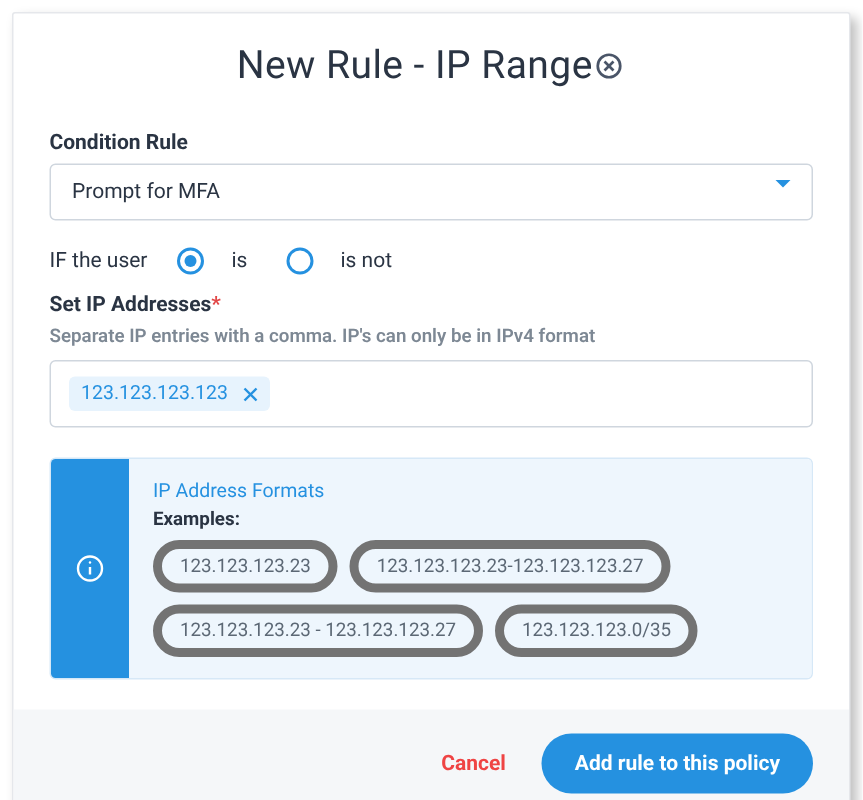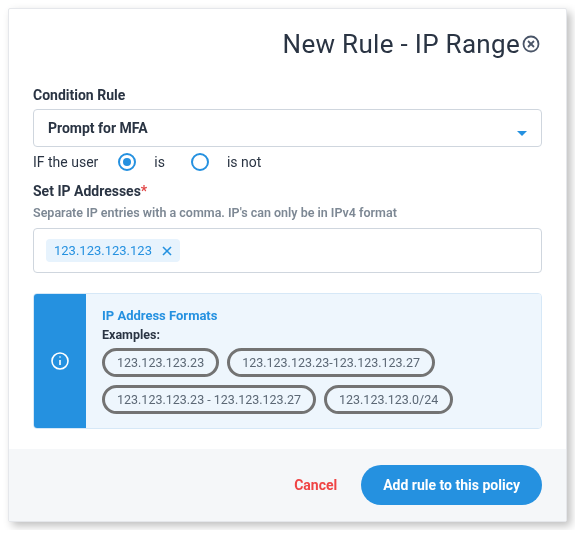--- a/index.html
+++ b/index.html
@@ -12,21 +12,21 @@
     width: 559px;
     background: #fff;
     border: 1px solid #e5e7eb;
     border-radius: 2px;
     box-shadow: 4px 4px 8px rgba(0,0,0,0.25);
     overflow: hidden;
   }
   .modal-header {
     display: flex;
     align-items: center;
-    justify-content: flex-end;
+    justify-content: center;
     padding: 20px 24px 8px 24px;
   }
   .modal-title {
     font-size: 26px;
     font-weight: 400;
     color: #2a3443;
     letter-spacing: 0.3px;
   }
   .close-btn {
     width: 22px; height: 22px;
@@ -45,37 +45,36 @@
     margin-top: 12px;
   }
   .select {
     width: 100%;
     border: 1px solid #cfd6de;
     border-radius: 4px;
     padding: 10px 14px;
     font-size: 14px;
     color: #2a3443;
     display: flex;
-    align-items: flex-end;
+    align-items: flex-start;
     justify-content: space-between;
     cursor: pointer;
     background: #fff;
-    font-weight: bold;
   }
   .caret-down {
     width: 0; height: 0;
     border-left: 5px solid transparent;
     border-right: 5px solid transparent;
     border-top: 5px solid #2591e0;
   }
   .radio-row {
     display: flex;
     align-items: center;
     gap: 20px;
-    margin-top: 6px;
+    margin-top: 18px;
     font-size: 14px;
     color: #2a3443;
   }
   .radio {
     width: 18px; height: 18px;
     border: 2px solid #2591e0;
     border-radius: 50%;
     display: inline-flex;
     align-items: center;
     justify-content: center;
@@ -138,38 +137,38 @@
     justify-content: center;
     flex-shrink: 0;
   }
   .info-content {
     background: #eef6fd;
     padding: 14px 16px;
     flex: 1;
   }
   .info-title {
     color: #2591e0;
-    font-weight: 700;
+    font-weight: 400;
     font-size: 13px;
     margin-bottom: 4px;
   }
   .info-desc {
     color: #5c6875;
     font-size: 12.5px;
     margin-bottom: 6px;
   }
   .info-examples-label {
     color: #2a3443;
     font-weight: 700;
     font-size: 12.5px;
     margin-bottom: 6px;
   }
   .pills { display: flex; flex-wrap: wrap; gap: 8px; }
   .pill {
-    border: 3px solid #737373;
+    border: 6px solid #737373;
     border-radius: 999px;
     padding: 4px 12px;
     font-size: 12.5px;
     color: #5c6875;
     background: #eef6fd;
   }
   .modal-footer {
     background: #f5f7f9;
     padding: 16px 24px;
     display: flex;
@@ -248,21 +247,21 @@
           <circle cx="10" cy="6" r="0.8" fill="#fff" stroke="none"></circle>
         </svg>
       </div>
       <div class="info-content">
         <div class="info-title">IP Address Formats</div>
         <div class="info-examples-label">Examples:</div>
         <div class="pills">
           <span class="pill">123.123.123.23</span>
           <span class="pill">123.123.123.23-123.123.123.27</span>
           <span class="pill">123.123.123.23 - 123.123.123.27</span>
-          <span class="pill">123.123.123.0/24</span>
+          <span class="pill">123.123.123.0/35</span>
         </div>
       </div>
     </div>
 
   </div>
 
   <div class="modal-footer">
     <span class="btn-cancel">Cancel</span>
     <span class="btn-primary">Add rule to this policy</span>
   </div>

